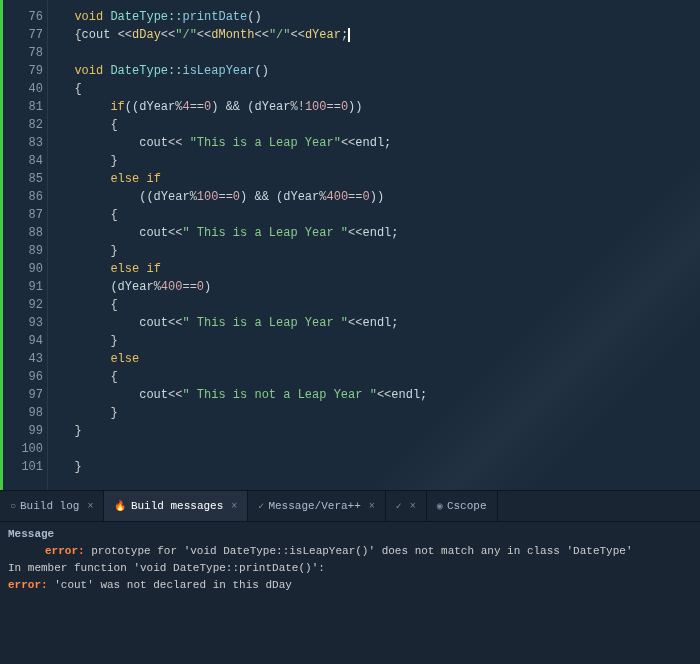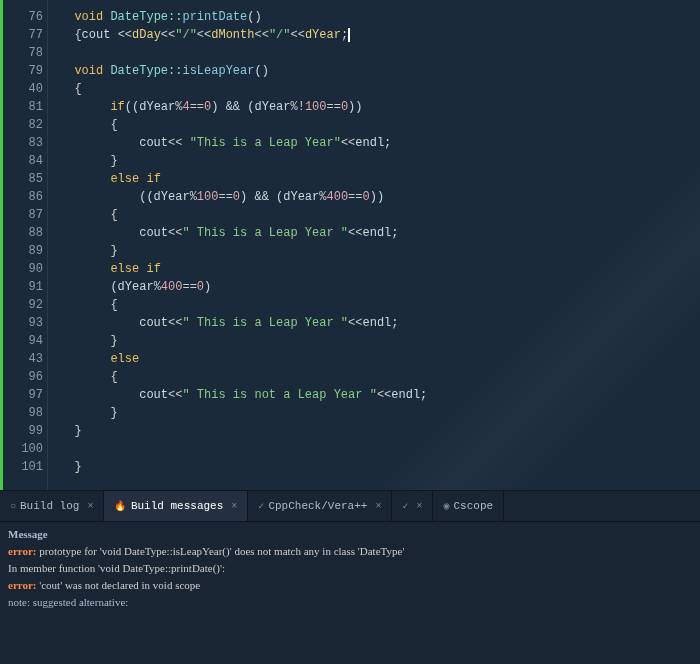--- a/index.html
+++ b/index.html
@@ -110,21 +110,20 @@
       cursor: pointer;
     }
 
     
     .messages-panel {
       width: 100%;
       height: 142px;
       background: #1a2533;
       overflow: hidden;
       padding: 4px 8px;
-      font-family: Liberation Serif, serif;
     }
 
     .msg-line {
       font-size: 11px;
       line-height: 17px;
       color: #cccccc;
       white-space: nowrap;
       overflow: hidden;
     }
 
@@ -190,32 +189,31 @@
       <span>Build log</span>
       <span class="tab-close">×</span>
     </div>
     <div class="tab active">
       <span style="font-size: 10px; color: rgb(240, 160, 0);">🔥</span>
       <span>Build messages</span>
       <span class="tab-close">×</span>
     </div>
     <div class="tab">
       <span style="font-size: 10px; color: rgb(119, 136, 153);">✓</span>
-      <span>CppCheck/Vera++</span>
+      <span>Message/Vera++</span>
       <span class="tab-close">×</span>
     </div>
     <div class="tab">
       <span style="font-size: 10px; color: rgb(119, 136, 153);">✓</span>
       <span class="tab-close">×</span>
     </div>
     <div class="tab">
       <span style="font-size: 10px; color: rgb(119, 136, 153);">◉</span>
       <span>Cscope</span>
     </div>
   </div>
 
 <div class="messages-panel" id="messages-panel">
     <div class="msg-line" style="color: rgb(170, 187, 204); font-weight: bold;">Message</div>
-    <div class="msg-line" style="color: rgb(238, 102, 68);"><span style="color: rgb(255, 136, 68); font-weight: bold;">error:</span><span style="color: rgb(204, 204, 204);"> prototype for 'void DateType::isLeapYear()' does not match any in class 'DateType'</span></div>
+    <div class="msg-line" style="color: rgb(238, 102, 68); margin-left: 37px;"><span style="color: rgb(255, 136, 68); font-weight: bold;">error:</span><span style="color: rgb(204, 204, 204);"> prototype for 'void DateType::isLeapYear()' does not match any in class 'DateType'</span></div>
     <div class="msg-line" style="color: rgb(204, 204, 204);">In member function 'void DateType::printDate()':</div>
-    <div class="msg-line" style="color: rgb(238, 102, 68);"><span style="color: rgb(255, 136, 68); font-weight: bold;">error:</span><span style="color: rgb(204, 204, 204);"> 'cout' was not declared in void scope</span></div>
-    <div class="msg-line" style="color: rgb(170, 187, 204);">note: suggested alternative:</div>
+    <div class="msg-line" style="color: rgb(238, 102, 68);"><span style="color: rgb(255, 136, 68); font-weight: bold;">error:</span><span style="color: rgb(204, 204, 204);"> 'cout' was not declared in this dDay</span></div>
   </div>
 
 </body></html>

